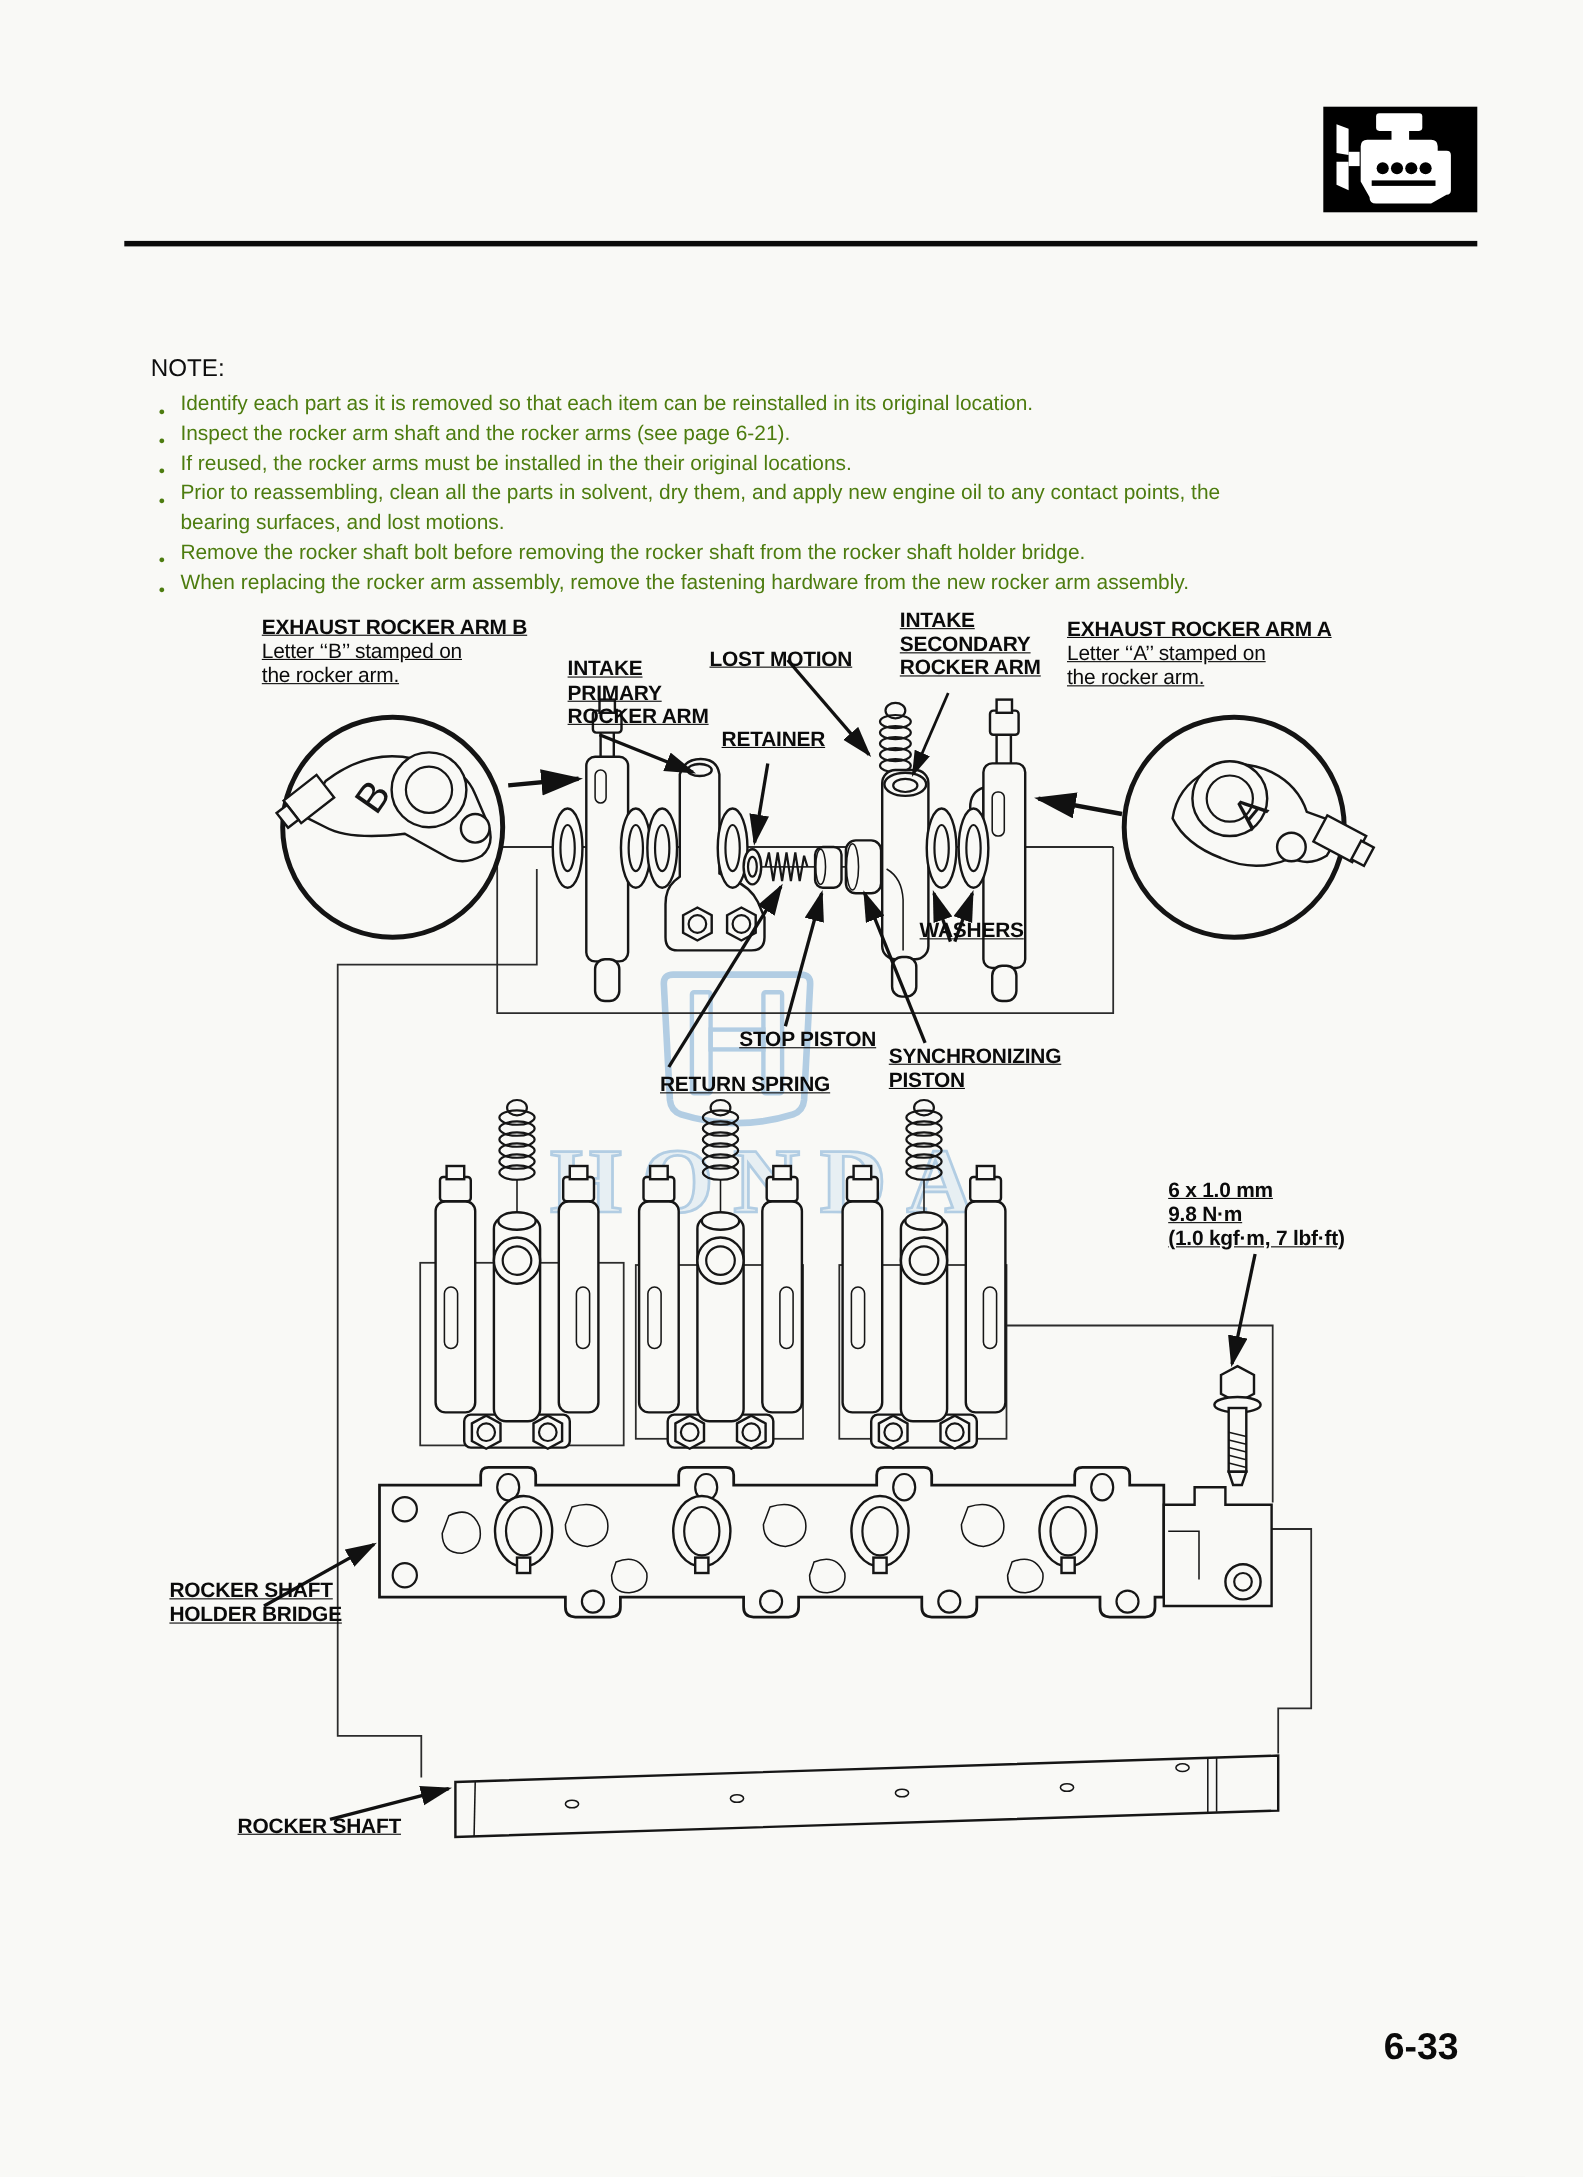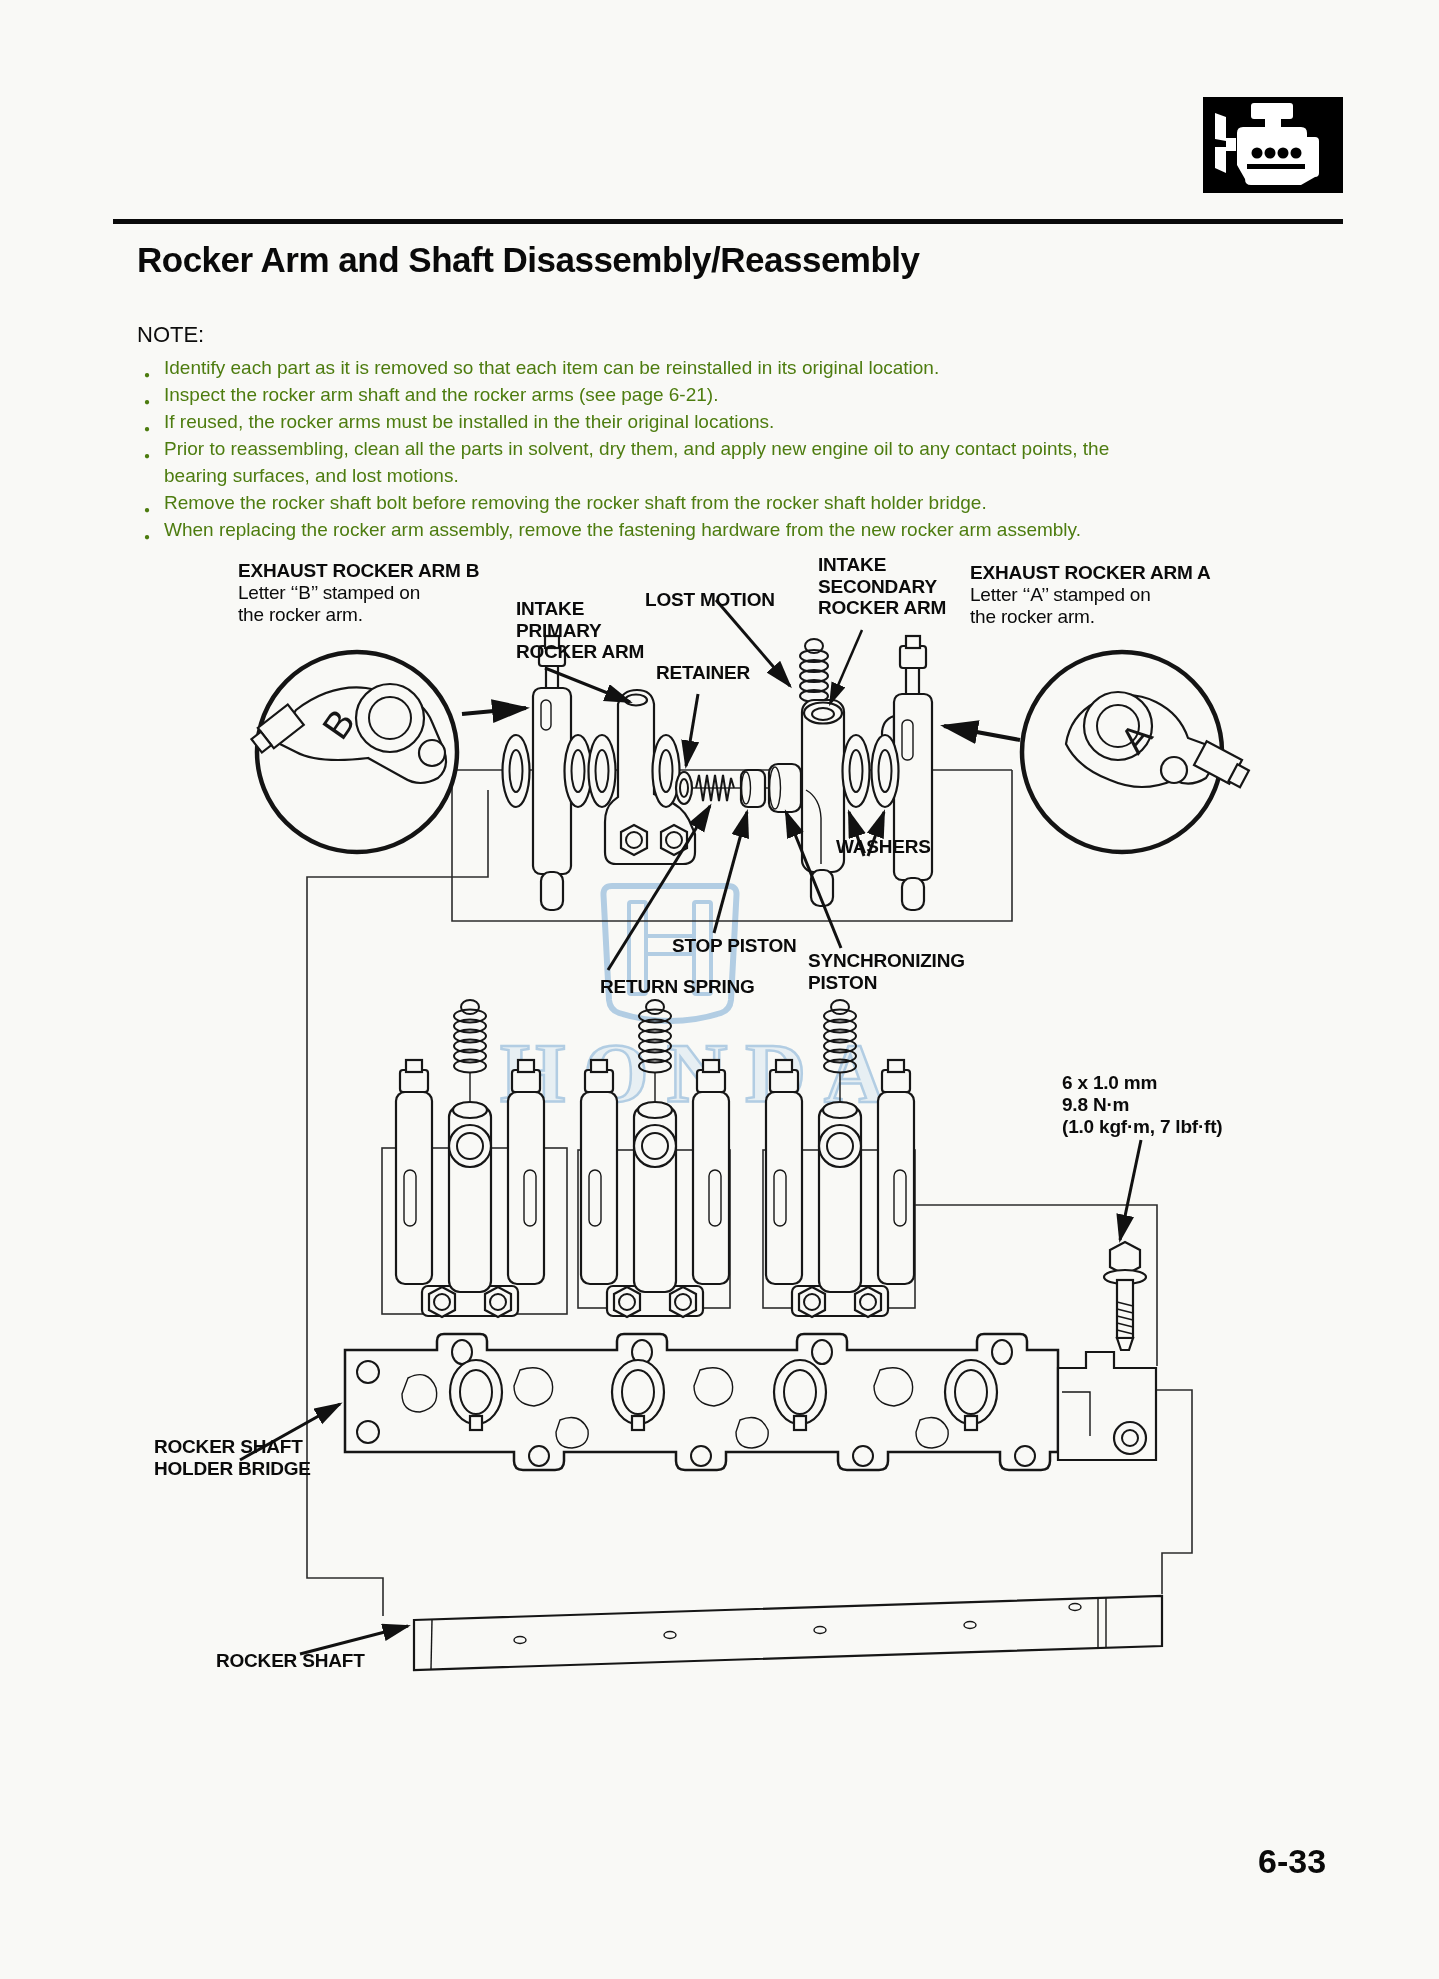--- a/index.html
+++ b/index.html
@@ -7,21 +7,21 @@
         font-family:"Liberation Sans",sans-serif;color:#111;overflow:hidden;}
   .engine-box{position:absolute;left:1203px;top:97px;width:140px;height:96px;background:#000;}
   .rule{position:absolute;left:113px;top:219px;width:1230px;height:5px;background:#0a0a0a;}
   .title{position:absolute;left:137px;top:240px;font-size:35px;font-weight:bold;letter-spacing:-0.5px;color:#0a0a0a;}
   .note-wrap{position:absolute;left:137px;top:322px;width:1010px;}
   .note-head{font-size:22px;color:#0d0d0d;}
   .note-list{list-style:none;margin:6px 0 0 0;padding:0;}
   .note-list li{position:relative;padding-left:27px;font-size:19px;line-height:27px;color:#4d7c0f;}
   .note-list li::before{content:"●";position:absolute;left:7px;top:7px;font-size:10px;}
   .art{position:absolute;left:0;top:0;}
-  .dlabel{position:absolute;font-size:19px;font-weight:bold;line-height:21.5px;color:#0b0b0b;letter-spacing:-0.2px;}
+  .dlabel{position:absolute;font-size:19px;font-weight:bold;line-height:21.5px;color:#0b0b0b;letter-spacing:-0.2px;text-decoration:underline;}
   .dsub{font-weight:normal;font-size:19px;line-height:22px;}
   .pageno{position:absolute;left:1258px;top:1842px;font-size:34px;font-weight:bold;color:#0a0a0a;}
   .p{fill:#f9f9f6;stroke:#161616;stroke-width:2.2;}
   .p25{fill:#f9f9f6;stroke:#161616;stroke-width:2.5;}
   .pn{fill:none;stroke:#161616;stroke-width:2;}
   .thin{fill:none;stroke:#161616;stroke-width:1.4;}
   .rline{fill:none;stroke:#2c2c2c;stroke-width:1.6;}
   .arrow{fill:none;stroke:#111;stroke-width:3;marker-end:url(#ah);}
   .arrowT{fill:none;stroke:#111;stroke-width:4;marker-end:url(#ah);}
   .arrowS{fill:none;stroke:#111;stroke-width:2.5;marker-end:url(#ah);}
@@ -41,21 +41,20 @@
       <path d="M 34 36 Q 34 30 40 30 L 98 30 Q 104 30 104 36 L 104 40 L 112 40 Q 116 40 116 44 L 116 76 Q 116 80 112 80 L 98 88 L 48 88 Q 42 88 42 82 L 34 68 Z" fill="#fff"></path>
       <circle cx="54" cy="56" r="5.5" fill="#000"></circle>
       <circle cx="67" cy="56" r="5.5" fill="#000"></circle>
       <circle cx="80" cy="56" r="5.5" fill="#000"></circle>
       <circle cx="93" cy="56" r="5.5" fill="#000"></circle>
       <rect x="44" y="67" width="58" height="5" fill="#000"></rect>
     </svg>
   </div>
 
   <div class="rule"></div>
-  <div class="title">Rocker Arm and Shaft Disassembly/Reassembly</div>
 
   <div class="note-wrap">
     <div class="note-head">NOTE:</div>
     <ul class="note-list">
       <li>Identify each part as it is removed so that each item can be reinstalled in its original location.</li>
       <li>Inspect the rocker arm shaft and the rocker arms (see page 6-21).</li>
       <li>If reused, the rocker arms must be installed in the their original locations.</li>
       <li>Prior to reassembling, clean all the parts in solvent, dry them, and apply new engine oil to any contact points, the bearing surfaces, and lost motions.</li>
       <li>Remove the rocker shaft bolt before removing the rocker shaft from the rocker shaft holder bridge.</li>
       <li>When replacing the rocker arm assembly, remove the fastening hardware from the new rocker arm assembly.</li>

